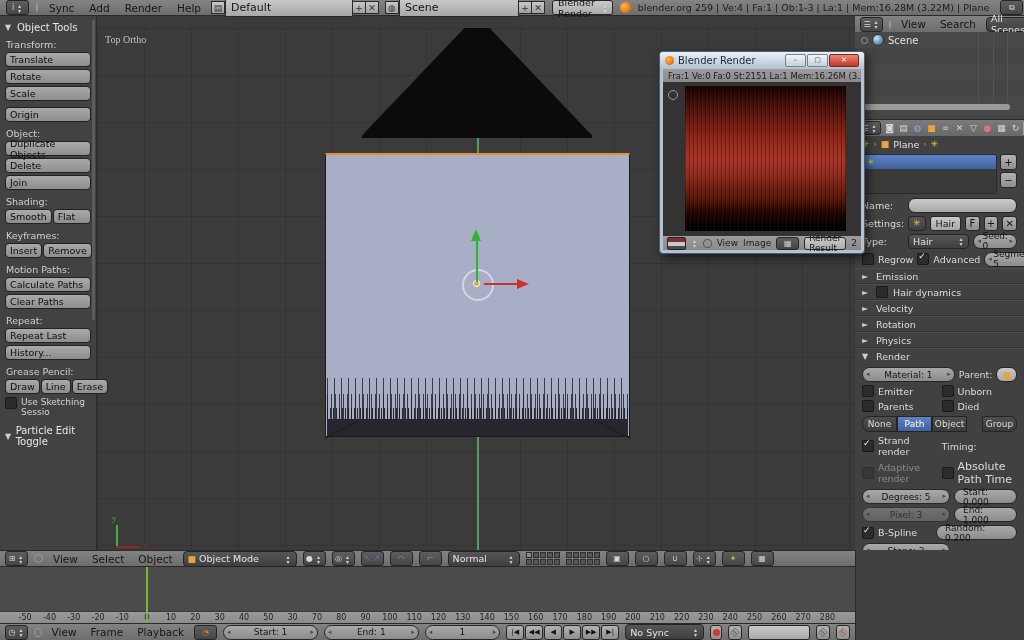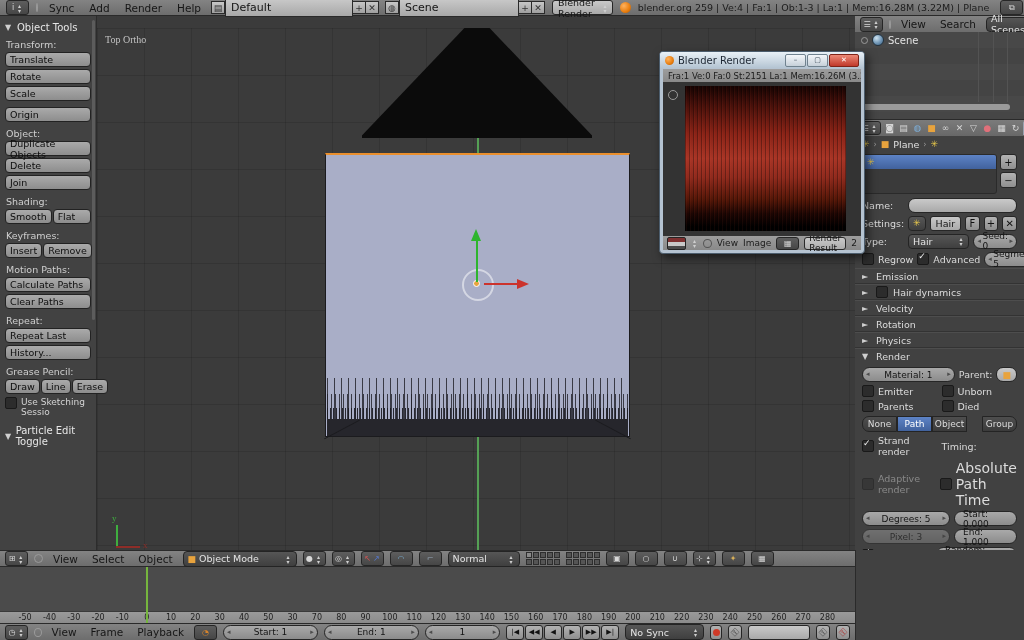--- a/index.html
+++ b/index.html
@@ -469,21 +469,21 @@
         </span>
       <span class="half" style="color:#d8d8d8">Timing:</span>
     </div>
     <div class="prow">
       <span class="half cbl dis">
           <span class="cb"></span>
           <span>Adaptive render</span>
         </span>
       <span class="half cbl">
           <span class="cb"></span>
-          <span style="font-size:14px">Absolute Path Time</span>
+          <span style="font-size:11px">Absolute Path Time</span>
         </span>
     </div>
     <div class="prow">
       <span class="numb" style="width:70px">
           <span class="la">◂</span>
           <span>Degrees: 5</span>
           <span class="ra">▸</span>
         </span>
       <span class="numb" style="flex:1">
           <span>Start: 0.000</span>

